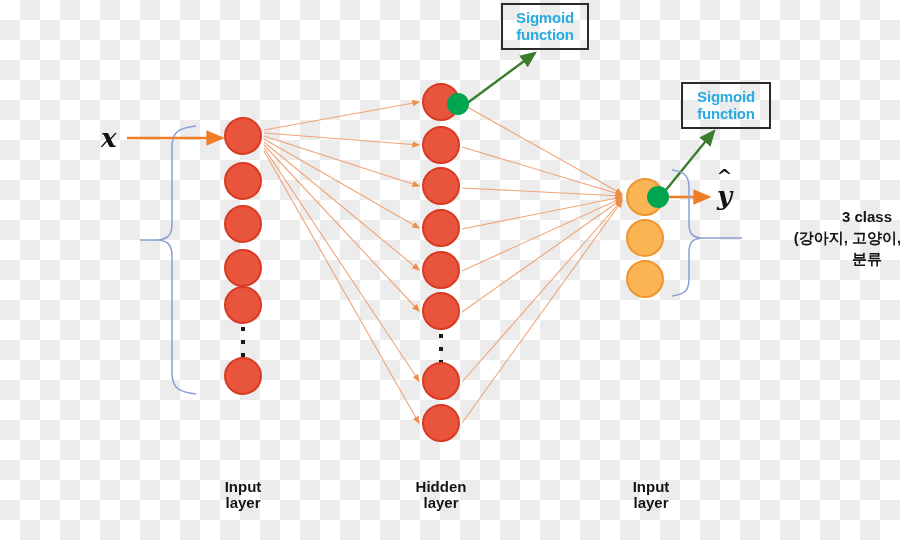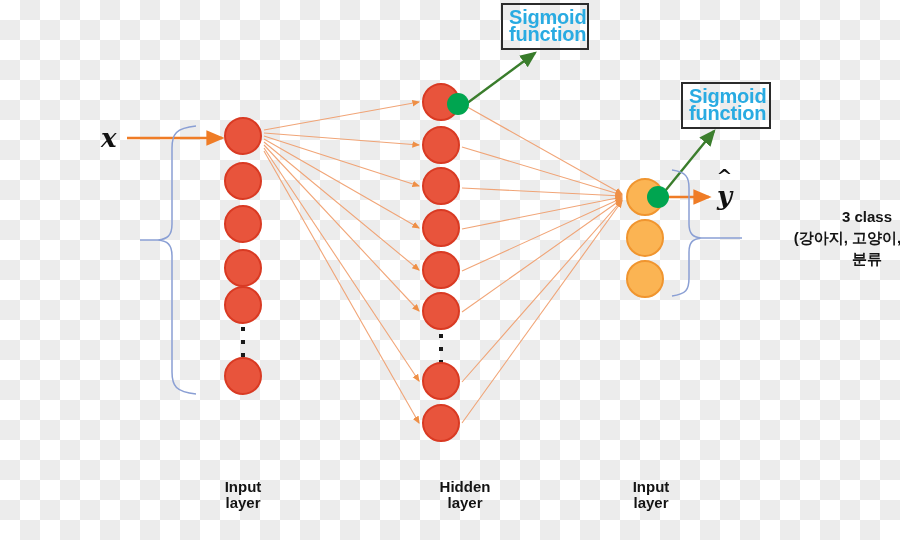--- a/index.html
+++ b/index.html
@@ -61,21 +61,21 @@
     height: 4px;
     background: #1a1a1a;
   }
   .fnbox {
     position: absolute;
     box-sizing: border-box;
     border: 2px solid #2b2b2b;
     background: rgba(255,255,255,0.0);
     color: #29ABE2;
     font-weight: bold;
-    font-size: 20px;
+    font-size: 15px;
     line-height: 17px;
     text-align: center;
     padding: 4px 6px 5px 6px;
     letter-spacing: -0.2px;
   }
   .caption {
     position: absolute;
     color: #141414;
     font-weight: bold;
     font-size: 15px;
@@ -236,18 +236,18 @@
     <div>function</div>
   </div>
 
 
   <div class="caption" style="left:744px; top:206px; width:156px;margin-left:45px;">3 class
 (강아지, 고양이, 토끼)
 분류</div>
 
   <div class="layerlabel" style="left:183px; top:479px;">Input
 layer</div>
-  <div class="layerlabel" style="left:371px; top:479px;padding-left:34px;">Hidden
+  <div class="layerlabel" style="left:381px; top:479px;">Hidden
 layer</div>
   <div class="layerlabel" style="left:591px; top:479px;">Input
 layer</div>
 
 </div>
 
 </body></html>

